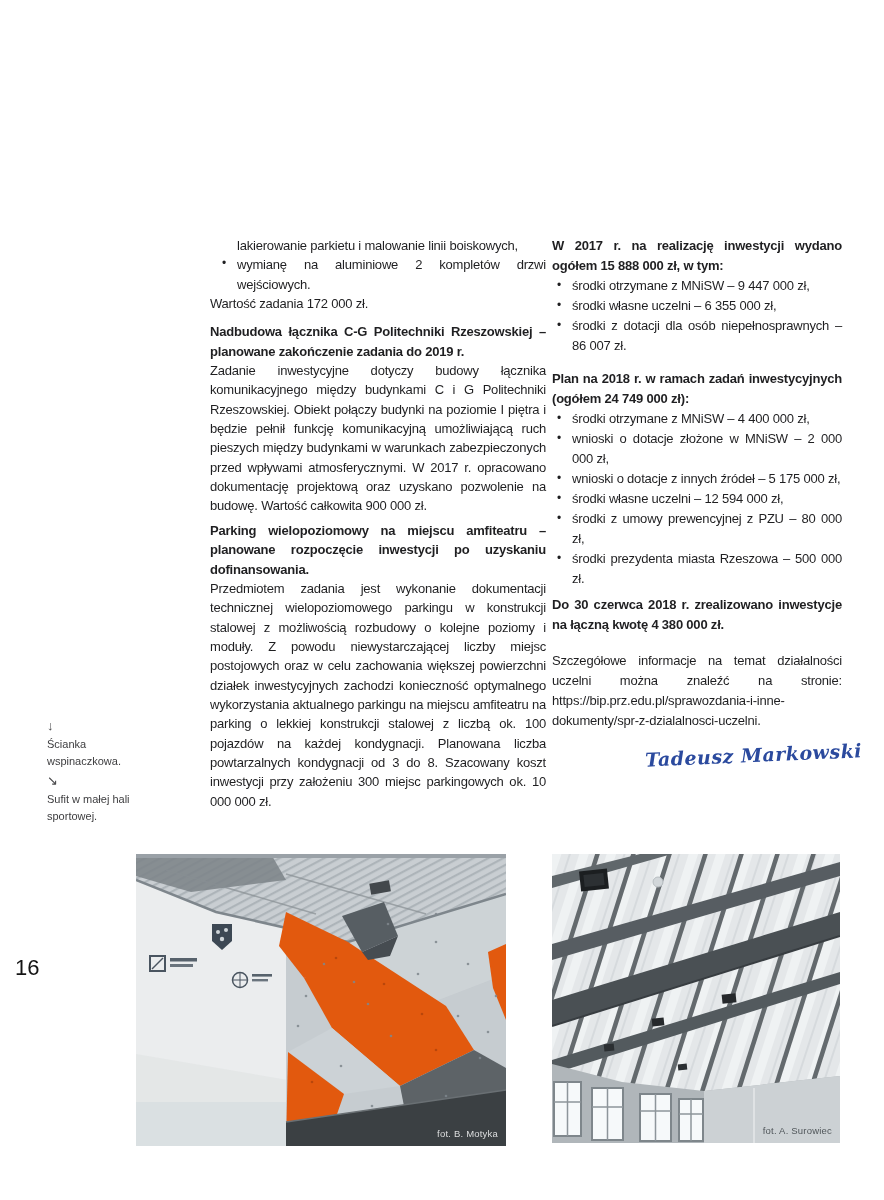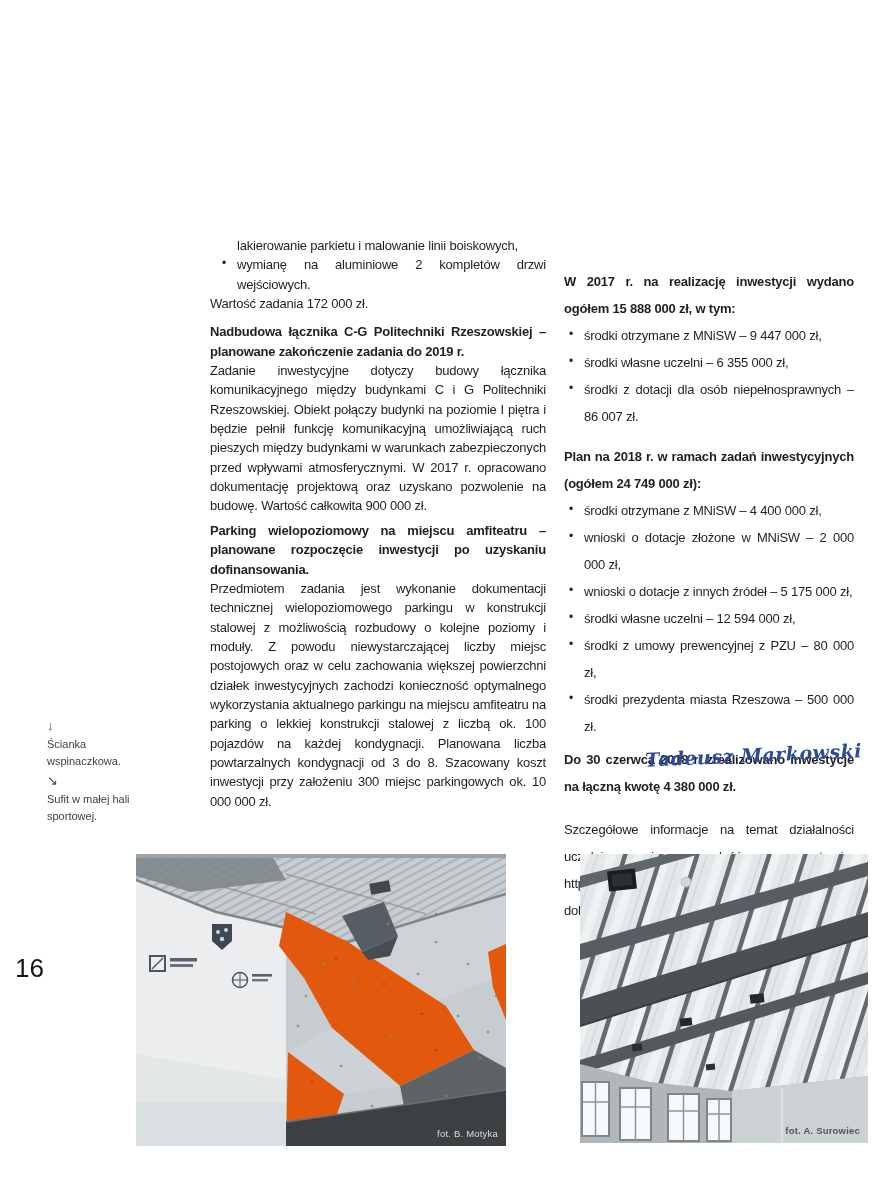--- a/index.html
+++ b/index.html
@@ -4,46 +4,46 @@
 <style>
   html,body{margin:0;padding:0;background:#ffffff;}
   .page{
     position:relative;width:884px;height:1200px;background:#ffffff;
     font-family:"Liberation Sans",sans-serif;color:#1f1f21;overflow:hidden;
   }
   
   .col{position:absolute;top:236px;text-align:justify;font-size:13px;
        line-height:19.35px;letter-spacing:-0.2px;}
   .col-left{left:173px;width:336px;margin-left:37px;}
-  .col-right{left:564px;width:290px;line-height:27px;margin-top:32px;}
+  .col-right{left:552px;width:290px;line-height:20px;}
   .blk{margin:0;}
   .blk.bold{font-weight:bold;}
   .blk.hang{padding-left:27px;}
   .blk.bullet{position:relative;padding-left:20px;}
   .col-left .blk.bullet{padding-left:27px;}
   .blk.bullet .dot{position:absolute;left:5px;top:-1px;font-size:12px;}
   .col-left .blk.bullet .dot{left:12px;}
   
-  .pagenum{position:absolute;left:15px;top:955px;font-size:26px;line-height:26px;color:#141414;}
+  .pagenum{position:absolute;left:15px;top:955px;font-size:22px;line-height:26px;color:#141414;}
   
   .mnote{position:absolute;left:47px;width:95px;font-size:11px;line-height:16.5px;color:#3d3d3f;}
   .mnote .arrow{font-size:13px;line-height:14px;margin-bottom:3px;color:#4a4a4c;}
   .mnote1{top:719px;}
   .mnote2{top:774px;}
   
   .signature{
     position:absolute;left:645px;top:744px;width:215px;
     font-family:"DejaVu Serif",serif;font-style:italic;font-weight:bold;
     font-size:19px;color:var(--signature-blue,#2b4a9e);
     transform:rotate(-2.5deg);letter-spacing:0.5px;white-space:nowrap;
   }
   
   .photo{position:absolute;top:854px;overflow:hidden;}
   .photo-left{left:136px;width:370px;height:292px;text-decoration:underline;}
-  .photo-right{left:580px;width:288px;height:289px;font-weight:bold;}
+  .photo-right{left:552px;width:288px;height:289px;}
   .photo svg{display:block;}
   .credit{position:absolute;right:8px;bottom:7px;font-size:9.5px;letter-spacing:0.2px;}
   .credit-left{color:#dddedf;}
   .credit-right{color:#50565a;}
   .orange{fill:var(--climbing-wall-orange,#e2590e);}
 </style>
 </head>
 <body>
 
 <div class="page">

